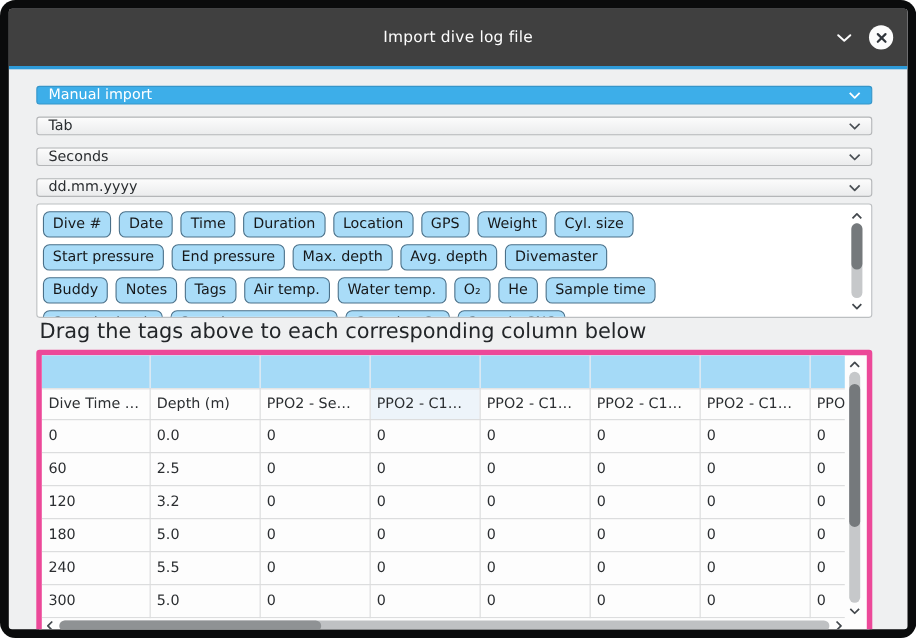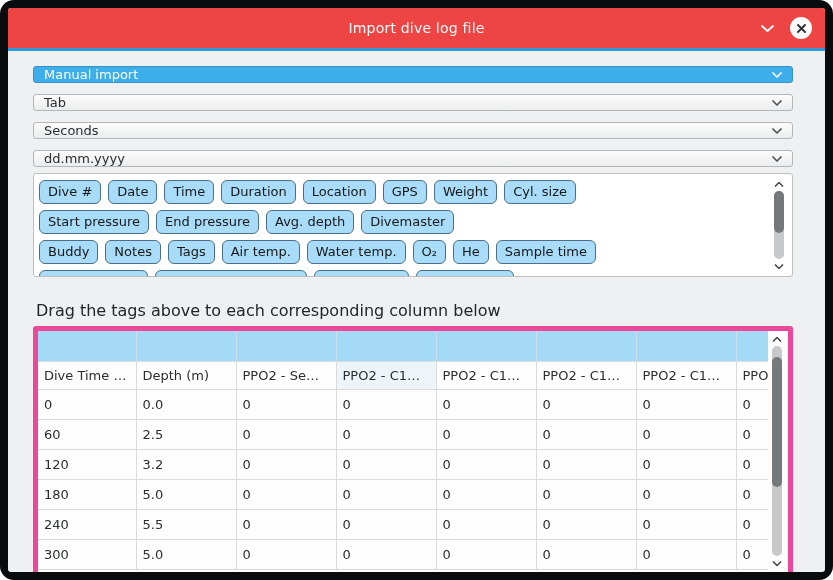--- a/index.html
+++ b/index.html
@@ -4,21 +4,21 @@
 <style>
   html,body { margin:0; padding:0; background:#ffffff; }
   body { width:833px; height:580px; font-family:"DejaVu Sans","Liberation Sans",sans-serif; }
   * { box-sizing:border-box; }
 
   .frame { width:833px; height:580px; background:#0a0b0c; border-radius:14px; padding:8px; }
   .dialog { width:100%; height:100%; background:#eff0f1; border-radius:3px; overflow:hidden;
             display:flex; flex-direction:column; }
 
   
-  .titlebar { height:40px; background:#ef4444; flex:0 0 auto; position:relative;
+  .titlebar { height:52px; background:#404040; flex:0 0 auto; position:relative;
               display:flex; align-items:center; justify-content:center; }
   .titlebar .title { color:#fcfcfc; font-size:14px; letter-spacing:.2px; }
   .titlebar-right { position:absolute; right:13px; top:0; height:100%;
                     display:flex; align-items:center; gap:15px; }
   .tb-shade { display:flex; align-items:center; cursor:pointer; }
   .tb-close { width:22px; height:22px; border-radius:50%; background:#fcfcfc; cursor:pointer;
               display:flex; align-items:center; justify-content:center; }
   .accent { height:3px; background:#2e9bd9; flex:0 0 auto; }
 
   .content { flex:1; padding:15px 32px 0 25px; }
@@ -48,21 +48,21 @@
   .tags-vscroll .vthumb { top:0; height:62%; }
   .table-vscroll { right:2px; top:3px; bottom:18px; }
   .table-vscroll .vthumb { top:5%; height:62%; }
 
   .hscroll { position:absolute; left:4px; right:22px; bottom:2px; height:14px;
              display:flex; align-items:center; gap:5px; }
   .htrack { flex:1; height:10px; background:#bfc1c3; border-radius:5px; position:relative; }
   .hthumb { position:absolute; left:0; top:0; height:10px; width:34%; background:#8f9294; border-radius:5px; }
 
   
-  .instruction { margin:24px 0 6px 3px; font-size:16px; color:#232629; }
+  .instruction { margin:1px 0 6px 3px; font-size:19px; color:#232629; }
 
   
   .table-box { height:265px; background:#fdfdfd; border:5px solid #ec4899; border-radius:3px;
                position:relative; overflow:hidden; }
   .table-viewport { position:absolute; left:0; top:0; right:20px; bottom:16px; overflow:hidden; }
   table.map { border-collapse:collapse; table-layout:fixed; width:840px;
               font-size:13px; color:#2b2e31; }
   table.map td { border-right:1px solid #d9dadb; border-bottom:1px solid #d9dadb;
                  padding:0 4px 0 6px; background:#fdfdfd; overflow:hidden; white-space:nowrap; }
   tr.drop-row td { background:#a5daf7; border-right-color:#c9dfee; height:30px; }
@@ -140,20 +140,21 @@
               <span class="tag">Time</span>
               <span class="tag">Duration</span>
               <span class="tag">Location</span>
               <span class="tag">GPS</span>
               <span class="tag">Weight</span>
               <span class="tag">Cyl. size</span>
             </div>
             <div class="tag-row">
               <span class="tag">Start pressure</span>
               <span class="tag">End pressure</span>
+              <span class="tag">Max. depth</span>
               <span class="tag">Avg. depth</span>
               <span class="tag">Divemaster</span>
             </div>
             <div class="tag-row">
               <span class="tag">Buddy</span>
               <span class="tag">Notes</span>
               <span class="tag">Tags</span>
               <span class="tag">Air temp.</span>
               <span class="tag">Water temp.</span>
               <span class="tag">O₂</span>

